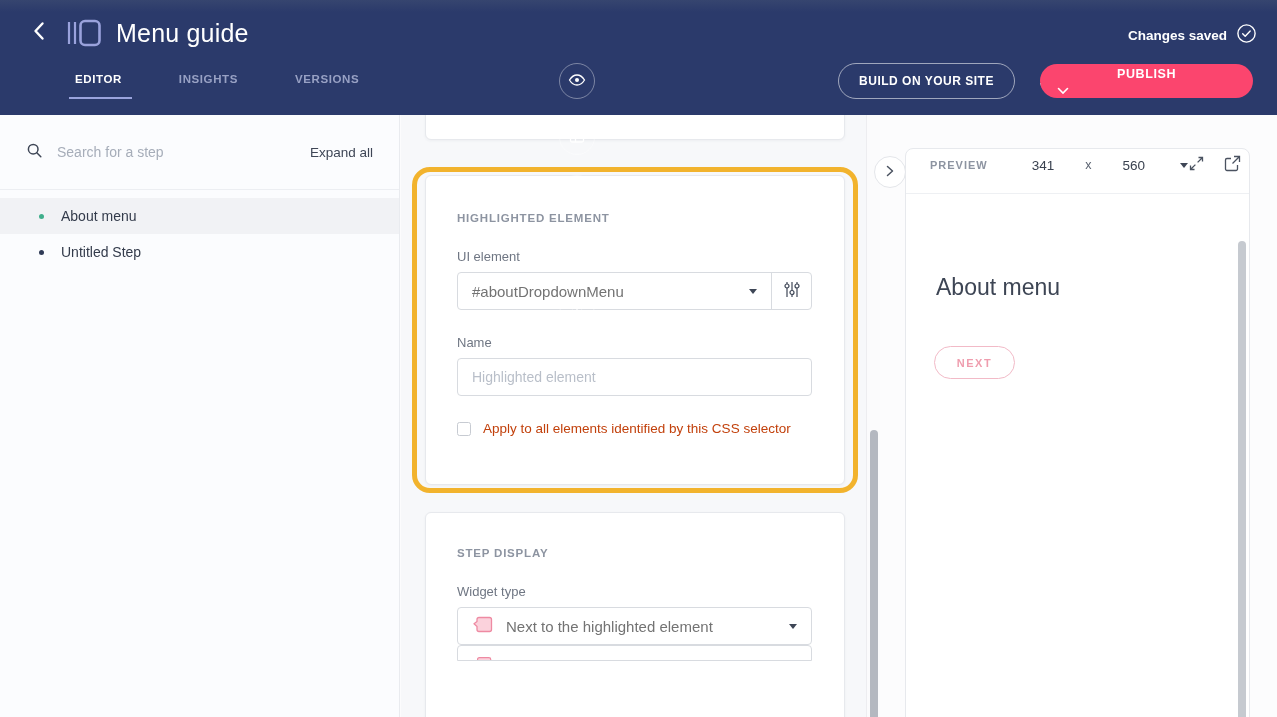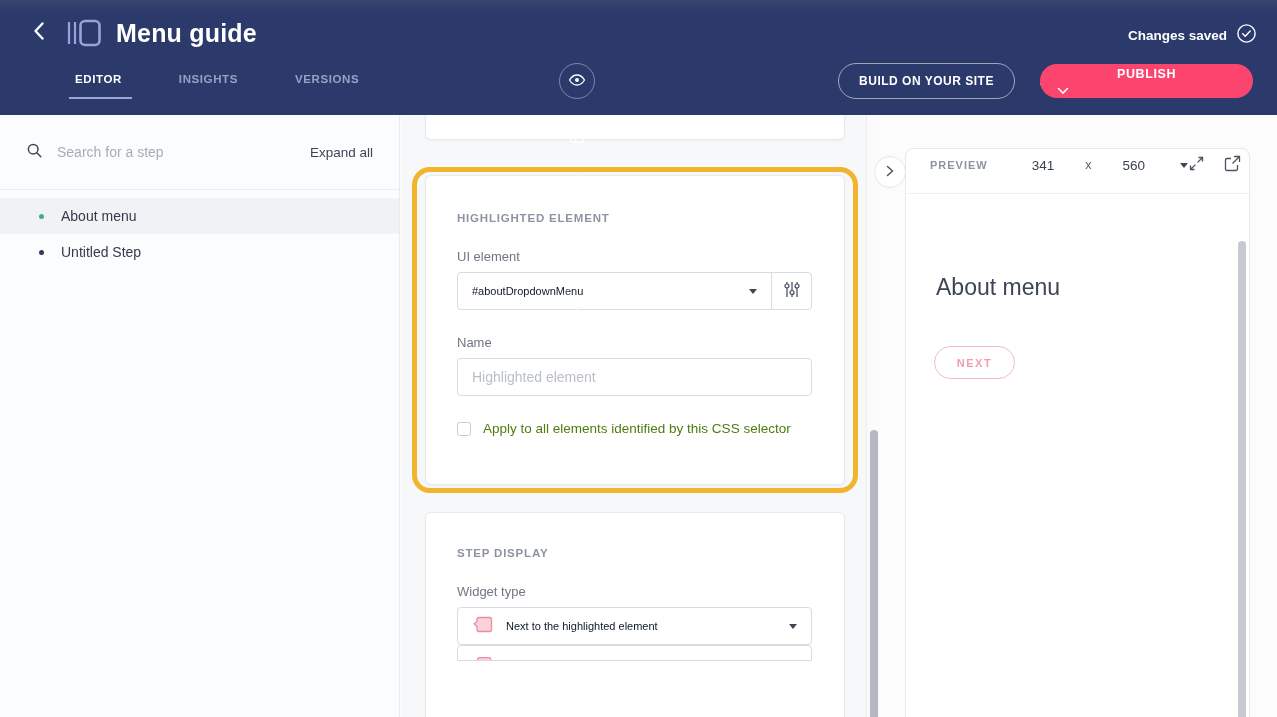--- a/index.html
+++ b/index.html
@@ -6,21 +6,21 @@
   html,body { width:1277px; height:717px; }
   body { font-family:"Liberation Sans", sans-serif; background:#fcfcfd; }
   .screen { position:relative; width:1277px; height:717px; overflow:hidden; }
 
   
   .header { position:absolute; top:0; left:0; width:1277px; height:115px;
             background:linear-gradient(#36456f 0px,#2b3a6b 12px); z-index:20; }
   .hdr-title-row { position:absolute; top:16px; left:26px; display:flex; align-items:center; gap:14px; }
   .back-btn { width:26px; height:34px; display:flex; align-items:center; justify-content:center; cursor:pointer; }
   .logo-icon { display:flex; align-items:center; }
-  .app-title { color:#ffffff; font-size:25px; font-weight:700; letter-spacing:0.2px; }
+  .app-title { color:#ffffff; font-size:25px; font-weight:400; letter-spacing:0.2px; }
   .hdr-tabs { position:absolute; left:75px; top:73px; display:flex; gap:57px; }
   .tab { color:#98a1c4; font-size:11.5px; font-weight:700; letter-spacing:0.6px; padding-bottom:14px; position:relative; cursor:pointer; }
   .tab.active { color:#ffffff; }
   .tab.active::after { content:""; position:absolute; left:-6px; right:-10px; bottom:0; height:2px; background:#9aa3dc; }
   .hdr-icons { position:absolute; top:63px; left:559px; display:flex; gap:20px;flex-direction:column; }
   .circle-btn { width:36px; height:36px; border-radius:50%; border:1px solid rgba(255,255,255,0.38);
                 display:flex; align-items:center; justify-content:center; cursor:pointer;
                 color:#ffffff; font-size:11px; font-weight:700; letter-spacing:0.3px; }
   .build-btn { position:absolute; top:63px; left:838px; width:177px; height:36px; border-radius:18px;
                border:1px solid rgba(255,255,255,0.55); background:transparent; color:#ffffff;
@@ -55,30 +55,30 @@
           border-radius:6px; box-shadow:0 1px 3px rgba(40,50,70,0.05); }
   .card-partial { top:-14px; height:39px; }
   .card-hl { top:60px; height:310px; padding:36px 32px 0 31px; }
   .highlight-ring { position:absolute; left:11px; top:52px; width:446px; height:326px;
                     border:5px solid #f2b32d; border-radius:18px; pointer-events:none; z-index:5; }
   .card-sd { top:397px; height:400px; padding:34px 32px 0 31px; }
   .section-heading { font-size:11.5px; font-weight:700; letter-spacing:0.8px; color:#8d94a1; }
   .field-label { font-size:13px; color:#6f7683; margin-top:25px; margin-bottom:8px; }
   .select-row { display:flex; height:38px; border:1px solid #d8dbe0; border-radius:4px; background:#ffffff; }
   .select-box { flex:1; display:flex; align-items:center; padding:0 14px; gap:12px; cursor:pointer; }
-  .select-value { flex:1; font-size:11px; color:#0f172a; }
+  .select-value { flex:1; font-size:15px; color:#737373; }
   .caret-down { width:0; height:0; border-left:4.5px solid transparent; border-right:4.5px solid transparent;
                 border-top:5px solid #3e4656; }
   .sliders-btn { width:40px; border-left:1px solid #d8dbe0; display:flex; align-items:center; justify-content:center; cursor:pointer; }
   .text-input { width:100%; height:38px; border:1px solid #d8dbe0; border-radius:4px; padding:0 14px;
                 font-family:"Liberation Sans",sans-serif; font-size:14px; color:#3a4250; outline:none; }
   .text-input::placeholder { color:#b9bfc9; }
   .checkbox-row { display:flex; align-items:center; gap:12px; margin-top:25px; }
   .checkbox { width:14px; height:14px; border:1px solid #c7cbd2; border-radius:2.5px; background:#ffffff; cursor:pointer; }
-  .checkbox-label { font-size:13.5px; color:#4d7c0f; }
+  .checkbox-label { font-size:13.5px; color:#c2410c; }
   .partial-select { height:16px; border:1px solid #d8dbe0; border-radius:4px 4px 0 0; overflow:hidden;
                     background:#ffffff; display:flex; }
   .partial-select .bubble-wrap { margin:9px 0 0 15px; }
   .main-scroll-track { position:absolute; top:0; right:0; bottom:0; width:14px; background:#fbfbfc;
                        border-left:1px solid #ededf0; }
   .main-scroll-thumb { position:absolute; left:3px; width:8px; top:315px; bottom:-4px;
                        background:#b4b8c0; border-radius:5px; cursor:grab; }
 
   
   .right-zone { position:absolute; top:115px; left:880px; width:397px; bottom:0; background:#fcfcfd; }

